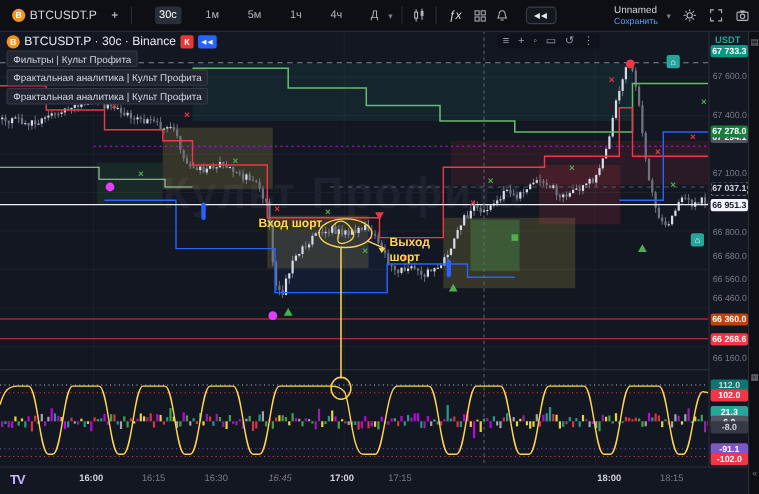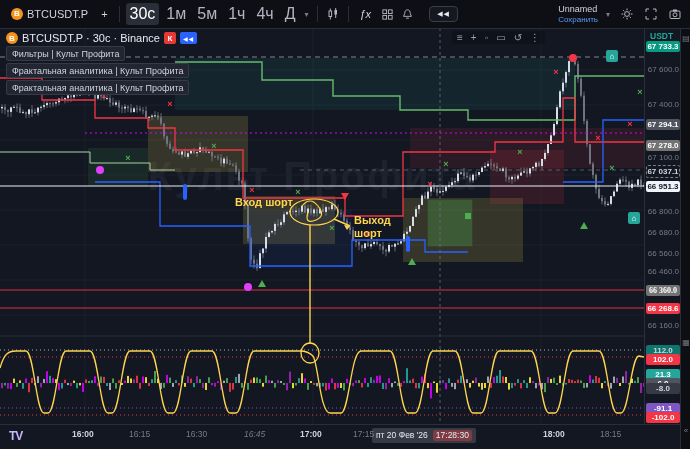--- a/index.html
+++ b/index.html
@@ -3,21 +3,21 @@
 <meta charset="utf-8">
 <style>
   html,body{margin:0;padding:0;background:#000;}
   #app{position:relative;width:690px;height:449px;background:#131722;overflow:hidden;
        font-family:"Liberation Sans","DejaVu Sans",sans-serif;-webkit-font-smoothing:antialiased;}
   
   .toolbar{position:absolute;top:0;left:0;right:0;height:28px;background:#0d0f14;
            border-bottom:1px solid #2a2e39;display:flex;align-items:center;padding:0 6px;gap:3px;z-index:6;}
   .tb-item{display:flex;align-items:center;gap:4px;color:#d1d4dc;font-size:11px;background:none;border:none;
            padding:3px 5px;border-radius:3px;cursor:pointer;line-height:1;}
-  .tb-item.iv{color:#b2b5be;font-size:16px;padding:3px 4px;}
+  .tb-item.iv{color:#b2b5be;font-size:10px;padding:3px 4px;margin-left:15px;}
   .tb-item.iv.active{background:#2a2e39;color:#fff;}
   .tb-sep{width:1px;height:16px;background:#2a2e39;margin:0 3px;}
   .coin{width:12px;height:12px;border-radius:50%;background:#f7931a;color:#fff;font-size:8px;font-weight:bold;
         display:flex;align-items:center;justify-content:center;}
   .caret{color:#787b86;font-size:8px;padding:3px 2px;background:none;border:none;cursor:pointer;}
   .replay-pill{margin-left:10px;background:#16181f;border:1px solid #3a3e4a;border-radius:4px;padding:3px 7px;
                color:#e8eaf0;font-size:7px;letter-spacing:1px;cursor:pointer;}
   .tb-right{margin-left:auto;display:flex;align-items:center;gap:6px;}
   .layout-save{display:flex;flex-direction:column;align-items:flex-start;cursor:pointer;line-height:1.15;}
   .lname{color:#d1d4dc;font-size:9px;}
@@ -915,46 +915,42 @@
   <div class="pl" style="top: 38px;">67 600.0</div>
       <div class="pl" style="top: 73px;">67 400.0</div>
       <div class="pl" style="top: 126px;">67 100.0</div>
       <div class="pl" style="top: 180px;">66 800.0</div>
       <div class="pl" style="top: 201px;">66 680.0</div>
       <div class="pl" style="top: 222px;">66 560.0</div>
       <div class="pl" style="top: 240px;">66 460.0</div>
       <div class="pl" style="top: 294px;">66 160.0</div>
       <div class="pbadge" style="top: 13px; background: rgb(8, 153, 129); color: rgb(255, 255, 255);">67 733.3</div>
       <div class="pbadge" style="top: 91px; background: rgb(80, 84, 94); color: rgb(255, 255, 255);">67 294.1</div>
-      <div class="pbadge" style="top: 112px; background: #737373; color: rgb(255, 255, 255);">67 278.0</div>
+      <div class="pbadge" style="top: 86px; background: #15803d; color: rgb(255, 255, 255);">67 278.0</div>
       <div class="pbadge" style="top: 137px; background: rgb(19, 23, 34); color: rgb(209, 212, 220); border: 1px dashed rgb(120, 123, 134);">67 037.1</div>
       <div class="pbadge" style="top: 153px; background: rgb(240, 243, 250); color: rgb(19, 23, 34);">66 951.3</div>
-      <div class="pbadge" style="top: 257px; background: #737373; color: rgb(255, 255, 255); font-family: Liberation Serif, serif;">66 360.0</div>
+      <div class="pbadge" style="top: 257px; background: #c2410c; color: rgb(255, 255, 255);">66 360.0</div>
       <div class="pbadge" style="top: 275px; background: rgb(242, 54, 69); color: rgb(255, 255, 255);">66 268.6</div>
       <div class="pbadge" style="top: 317px; background: #0f766e; color: rgb(209, 212, 220);">112.0</div>
       <div class="pbadge" style="top: 326px; background: rgb(242, 54, 69); color: rgb(255, 255, 255);">102.0</div>
       <div class="pbadge" style="top: 341px; background: rgb(38, 166, 154); color: rgb(255, 255, 255);">21.3</div>
       <div class="pbadge" style="top: 350px; background: rgb(80, 84, 94); color: rgb(255, 255, 255);">6.0</div>
       <div class="pbadge" style="top: 355px; background: rgb(54, 58, 69); color: rgb(209, 212, 220);">-8.0</div>
       <div class="pbadge" style="top: 375px; background: rgb(126, 87, 194); color: rgb(255, 255, 255);">-91.1</div>
       <div class="pbadge" style="top: 384px; background: rgb(242, 54, 69); color: rgb(255, 255, 255);">-102.0</div>
     </div>
 
   <div class="right-strip" id="right-strip">
       <div class="strip-icon" style="top: 6px;">▤</div>
       <div class="strip-icon" style="top: 310px;">▦</div>
       <div class="strip-icon" style="top: 398px;">«</div>
     </div>
 
   <div class="time-axis" id="time-axis">
     <div class="tv-logo">TV</div>
-    <div class="now-badge">
-      <span>пт 20 Фев '26</span>
-      <span class="now-time">17:28:30</span>
-    </div>
   <div class="tick" style="left: 15px; margin-top: 20px;">15:45</div>
       <div class="tick major" style="left: 72px;">16:00</div>
       <div class="tick" style="left: 129px; text-align: right;">16:15</div>
       <div class="tick" style="left: 186px;">16:30</div>
       <div class="tick" style="left: 244px; font-style: italic;">16:45</div>
       <div class="tick major" style="left: 300px;">17:00</div>
       <div class="tick" style="left: 353px;">17:15</div>
       <div class="tick major" style="left: 543px;">18:00</div>
       <div class="tick" style="left: 600px;">18:15</div>
     </div>

